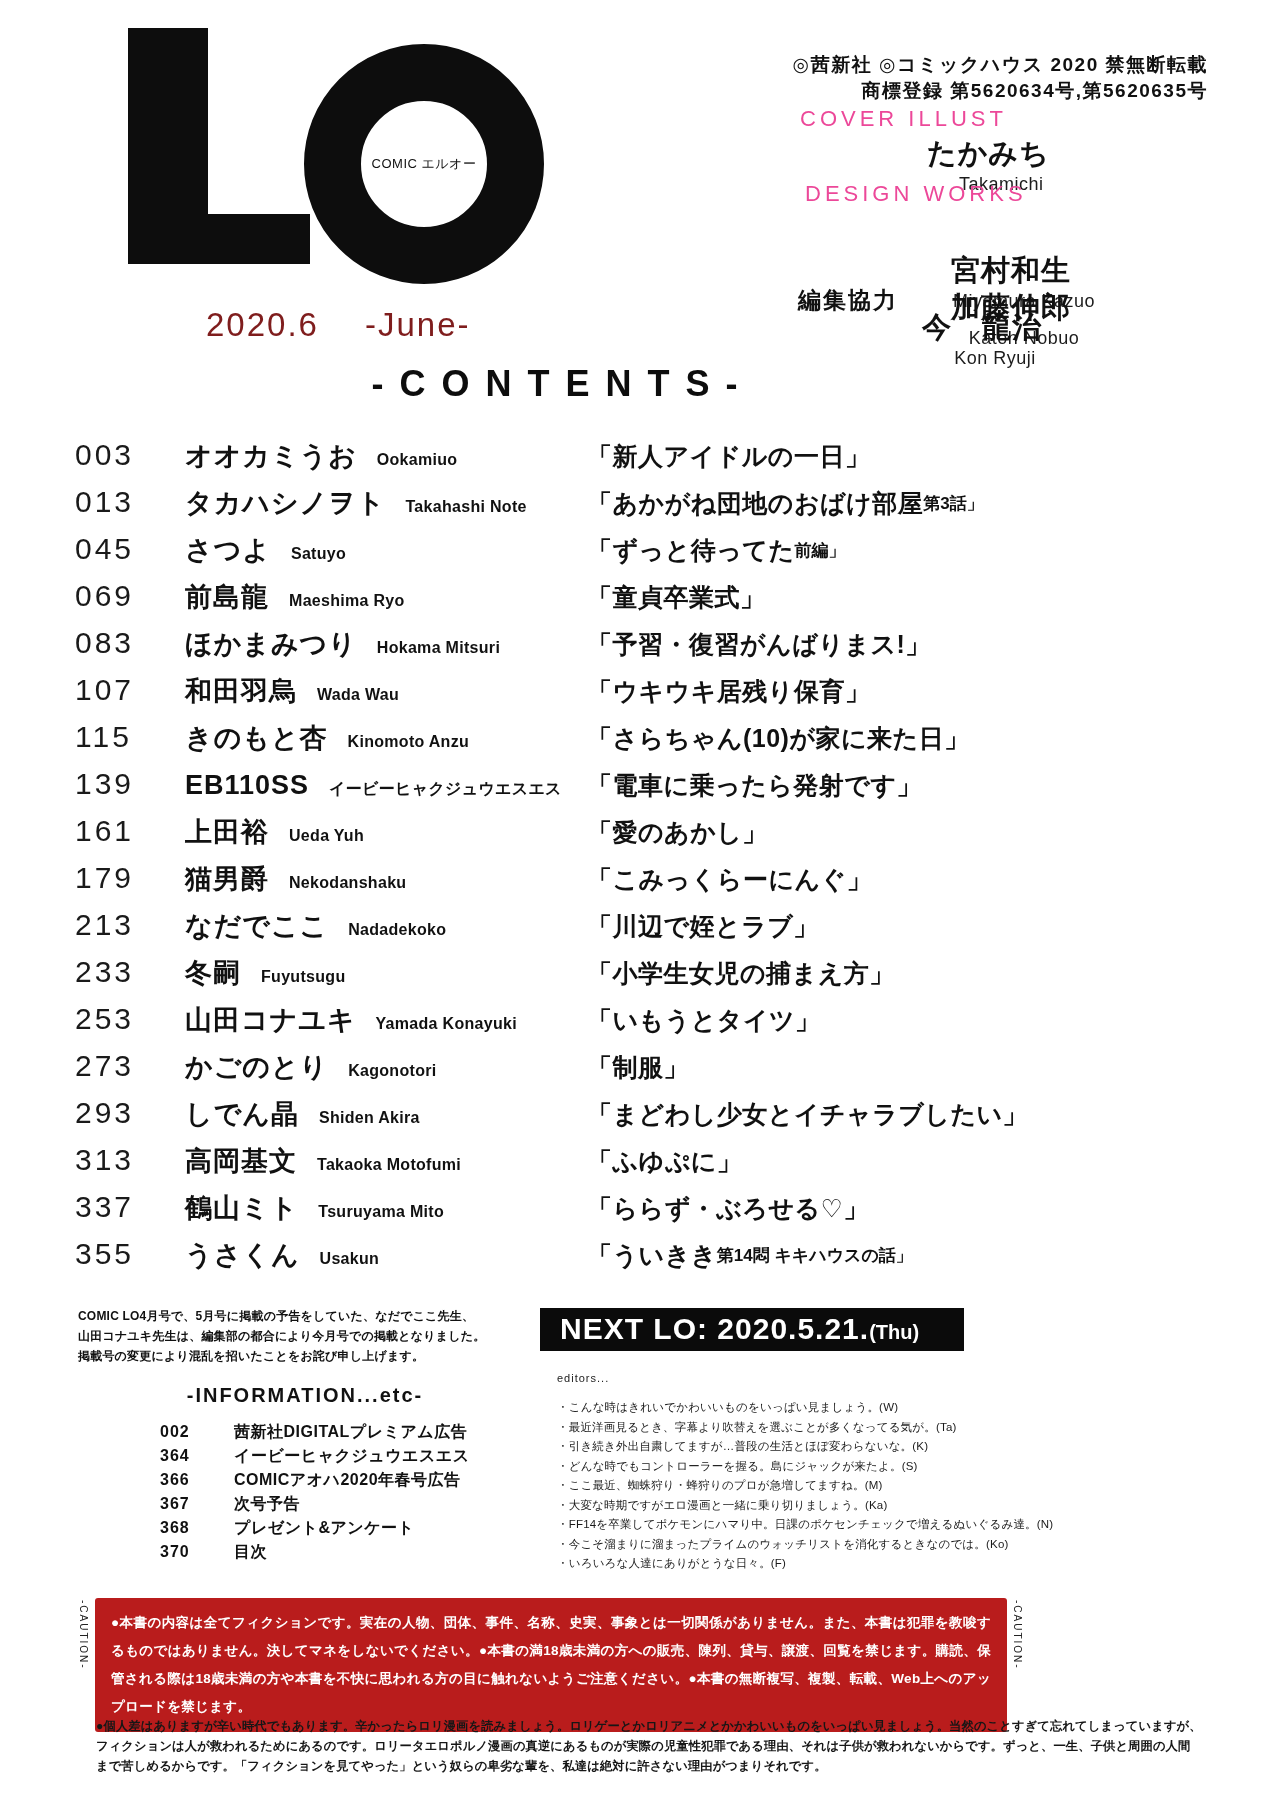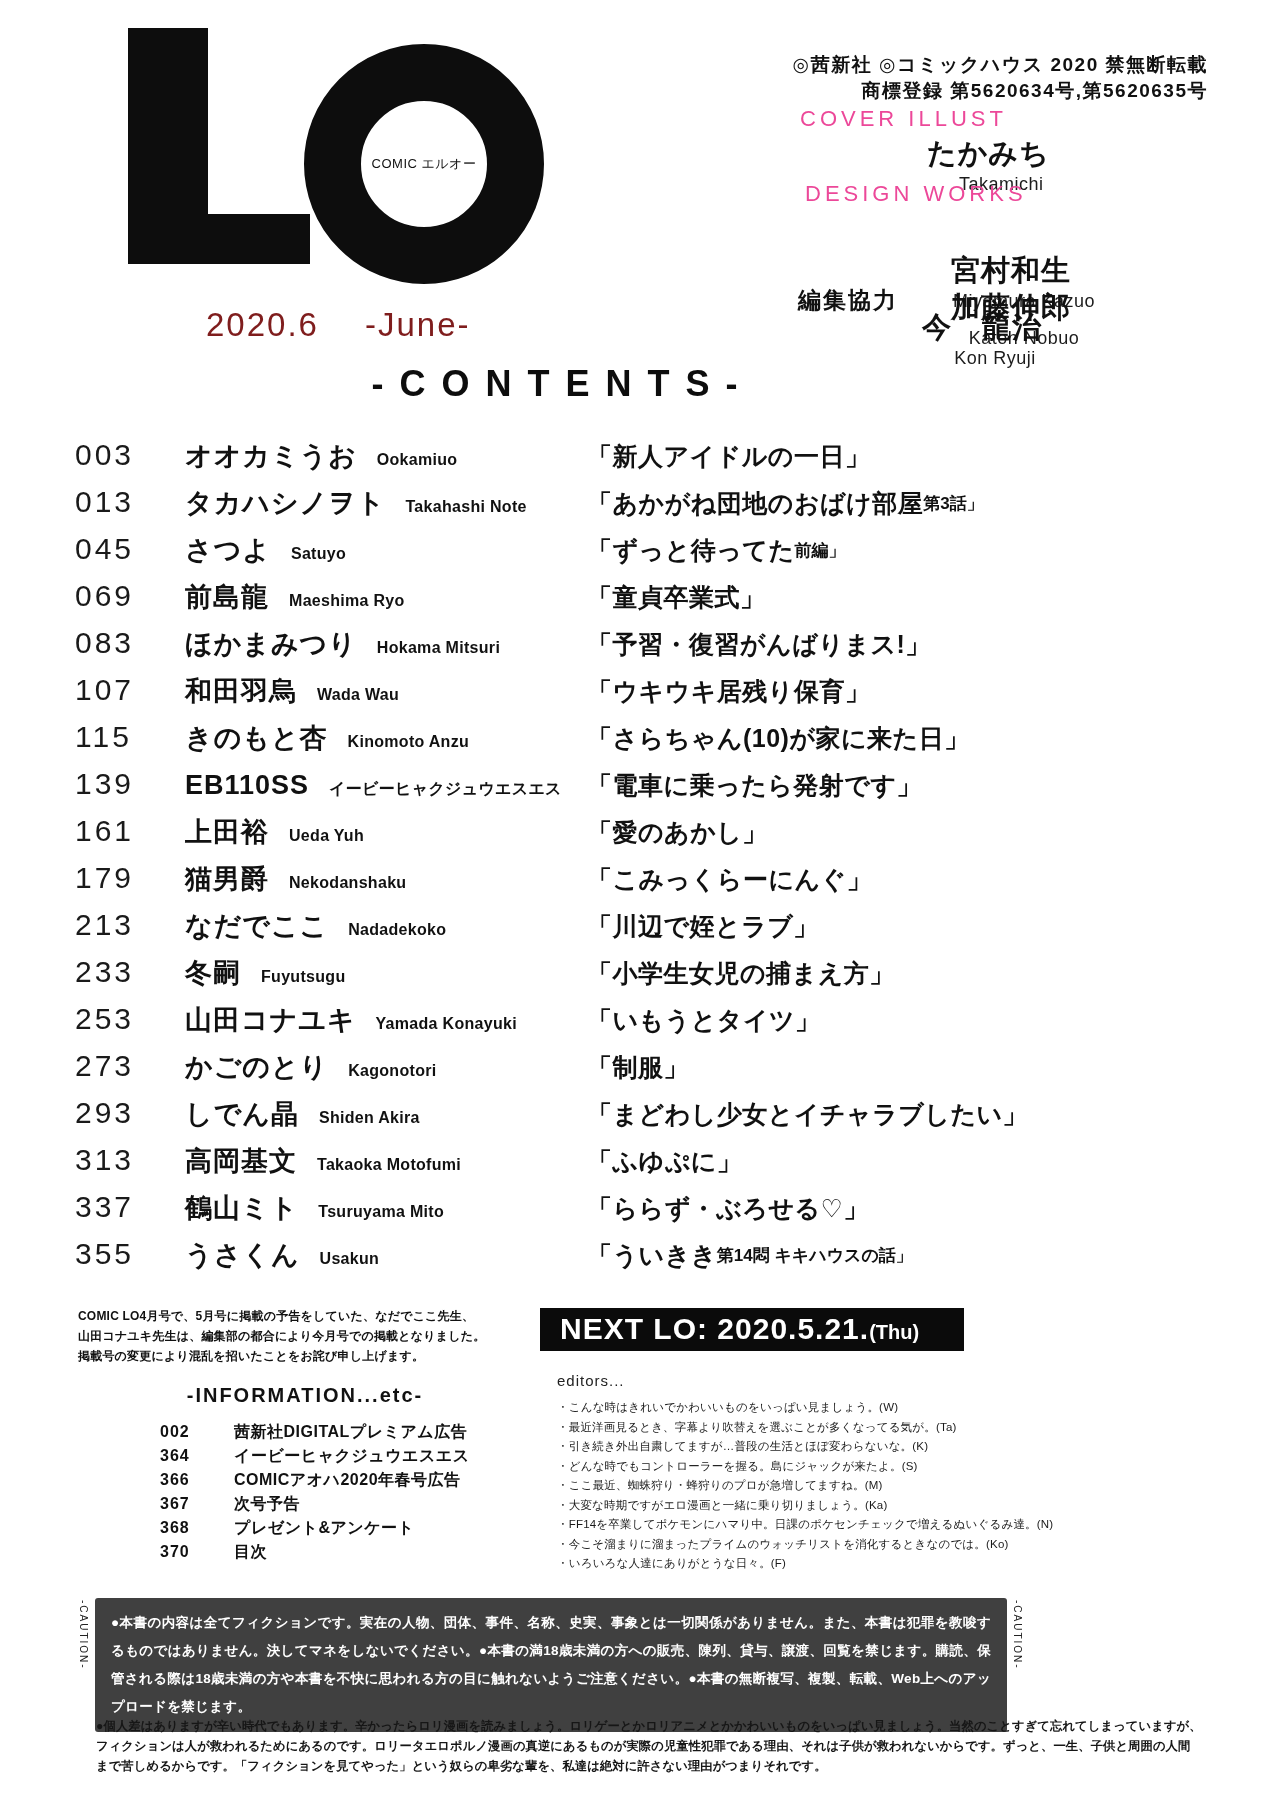--- a/index.html
+++ b/index.html
@@ -57,27 +57,27 @@
 
   
   .info-heading{position:absolute;left:95px;top:1384px;width:420px;text-align:center;
                 font-size:20px;font-weight:700;letter-spacing:2px;white-space:pre;}
   .info-list{position:absolute;left:160px;top:1420px;}
   .info-row{display:flex;line-height:24px;font-size:16px;font-weight:700;white-space:nowrap;align-items:center;}
   .info-num{width:46px;letter-spacing:1px;}
   .info-label{margin-left:28px;letter-spacing:.5px;}
 
   
-  .editors-heading{position:absolute;left:557px;top:1372px;font-size:15px;font-weight:400;
+  .editors-heading{position:absolute;left:557px;top:1372px;font-size:11px;font-weight:400;
                    letter-spacing:1px;color:#222;}
   .editors-list{position:absolute;left:557px;top:1398px;width:470px;}
   .editors-list div{font-size:11.5px;line-height:19.5px;color:#1a1a1a;letter-spacing:.2px;white-space:nowrap;}
 
   
-  .caution-box{position:absolute;left:95px;top:1598px;width:912px;box-sizing:border-box;background:#404040;
+  .caution-box{position:absolute;left:95px;top:1598px;width:912px;box-sizing:border-box;background:#b91c1c;
                color:#fff;padding:11px 16px;font-size:13.5px;font-weight:700;line-height:28px;
                text-align:justify;border-radius:3px;letter-spacing:.3px;}
   .caution-side{position:absolute;writing-mode:vertical-rl;font-size:10px;letter-spacing:2px;
                 color:#222;font-weight:400;height:106px;}
   #caution-left{left:78px;top:1600px;}
   #caution-right{left:1012px;top:1600px;}
 
   
   .footnote{position:absolute;left:96px;top:1716px;width:1100px;}
   .footnote div{font-size:12.3px;font-weight:700;line-height:20px;letter-spacing:.1px;

